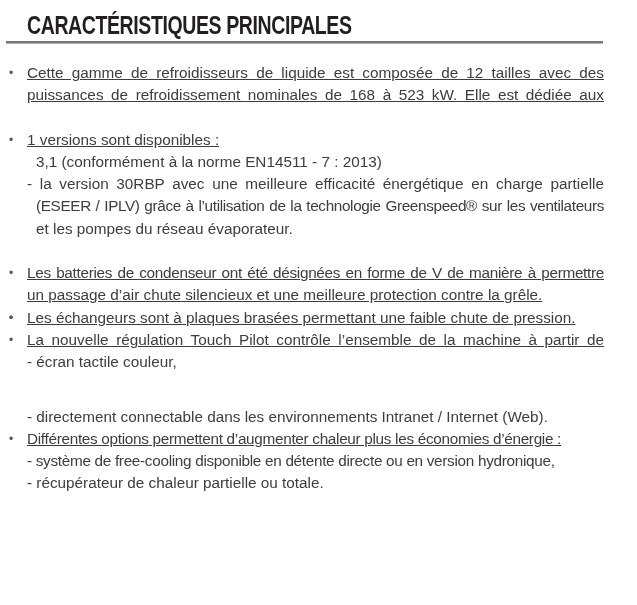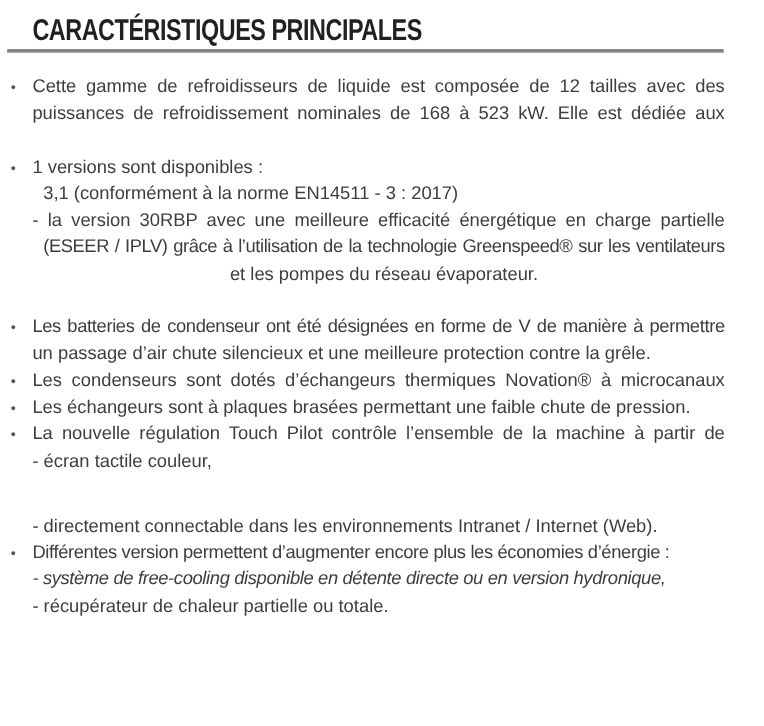--- a/index.html
+++ b/index.html
@@ -29,20 +29,21 @@
     .block { position: relative; }
     .gap { height: 22px; }
     .bullet {
       position: absolute; left: 9px; top: 0;
       font-size: 12px; color: #555;
     }
     .para {
       margin-left: 27px; width: 577px;
       text-align: justify;
       white-space: normal;
+      text-decoration: underline;
     }
     .line { display: block; white-space: nowrap; }
     .line.just { text-align: justify; text-align-last: justify; white-space: normal; }
     .sub { margin-left: 27px; width: 577px; }
     .sub .cont { padding-left: 9px; }
   </style>
 </head>
 <body>
 
 <div class="title">CARACTÉRISTIQUES PRINCIPALES</div>
@@ -59,43 +60,42 @@
   </div>
 
   <div class="gap"></div>
 
   <div class="block">
     <span class="bullet">•</span>
     <div class="para">
       <span class="line" style="display: block; white-space: nowrap;">1 versions sont disponibles :</span>
     </div>
     <div class="sub">
-      <span class="line cont" style="display: block; white-space: nowrap;">3,1 (conformément à la norme EN14511 - 3 : 2017)</span>
+      <span class="line cont" style="display: block; white-space: nowrap;">3,1 (conformément à la norme EN14511 - 7 : 2013)</span>
     </div>
     <div class="sub">
       <span class="line just" style="display: block; white-space: normal; width: 577px;">- la version 30RBP avec une meilleure efficacité énergétique en charge partielle</span>
       <span class="line just cont" style="letter-spacing: -0.35px; display: block; white-space: normal; width: 568px;">(ESEER / IPLV) grâce à l’utilisation de la technologie Greenspeed® sur les ventilateurs</span>
-      <span class="line cont" style="display: block; white-space: nowrap; text-align: center;">et les pompes du réseau évaporateur.</span>
+      <span class="line cont" style="display: block; white-space: nowrap;">et les pompes du réseau évaporateur.</span>
     </div>
   </div>
 
   <div class="gap"></div>
 
   <div class="block">
     <span class="bullet">•</span>
     <div class="para">
       <span class="line just" style="letter-spacing: -0.3px; display: block; white-space: normal; width: 577px;">Les batteries de condenseur ont été désignées en forme de V de manière à permettre</span>
       <span class="line" style="display: block; white-space: nowrap;">un passage d’air chute silencieux et une meilleure protection contre la grêle.</span>
     </div>
   </div>
 
   <div class="block">
     <span class="bullet">•</span>
     <div class="para">
-      <span class="line just" style="display: block; white-space: normal; width: 577px;">Les condenseurs sont dotés d’échangeurs thermiques Novation® à microcanaux</span>
     </div>
   </div>
 
   <div class="block">
     <span class="bullet">•</span>
     <div class="para">
       <span class="line" style="display: block; white-space: nowrap;">Les échangeurs sont à plaques brasées permettant une faible chute de pression.</span>
     </div>
   </div>
 
@@ -108,23 +108,23 @@
       <span class="line" style="display: block; white-space: nowrap;">- écran tactile couleur,</span>
     </div>
     <div class="sub">
       <span class="line" style="display: block; white-space: nowrap; margin-top: 32px;">- directement connectable dans les environnements Intranet / Internet (Web).</span>
     </div>
   </div>
 
   <div class="block">
     <span class="bullet">•</span>
     <div class="para">
-      <span class="line" style="letter-spacing: -0.3px; display: block; white-space: nowrap;">Différentes version permettent d’augmenter encore plus les économies d’énergie :</span>
+      <span class="line" style="letter-spacing: -0.3px; display: block; white-space: nowrap;">Différentes options permettent d’augmenter chaleur plus les économies d’énergie :</span>
     </div>
     <div class="sub">
-      <span class="line" style="letter-spacing: -0.3px; display: block; white-space: nowrap; font-style: italic;">- système de free-cooling disponible en détente directe ou en version hydronique,</span>
+      <span class="line" style="letter-spacing: -0.3px; display: block; white-space: nowrap;">- système de free-cooling disponible en détente directe ou en version hydronique,</span>
     </div>
     <div class="sub">
       <span class="line" style="display: block; white-space: nowrap;">- récupérateur de chaleur partielle ou totale.</span>
     </div>
   </div>
 
 </div>
 
 </body></html>

